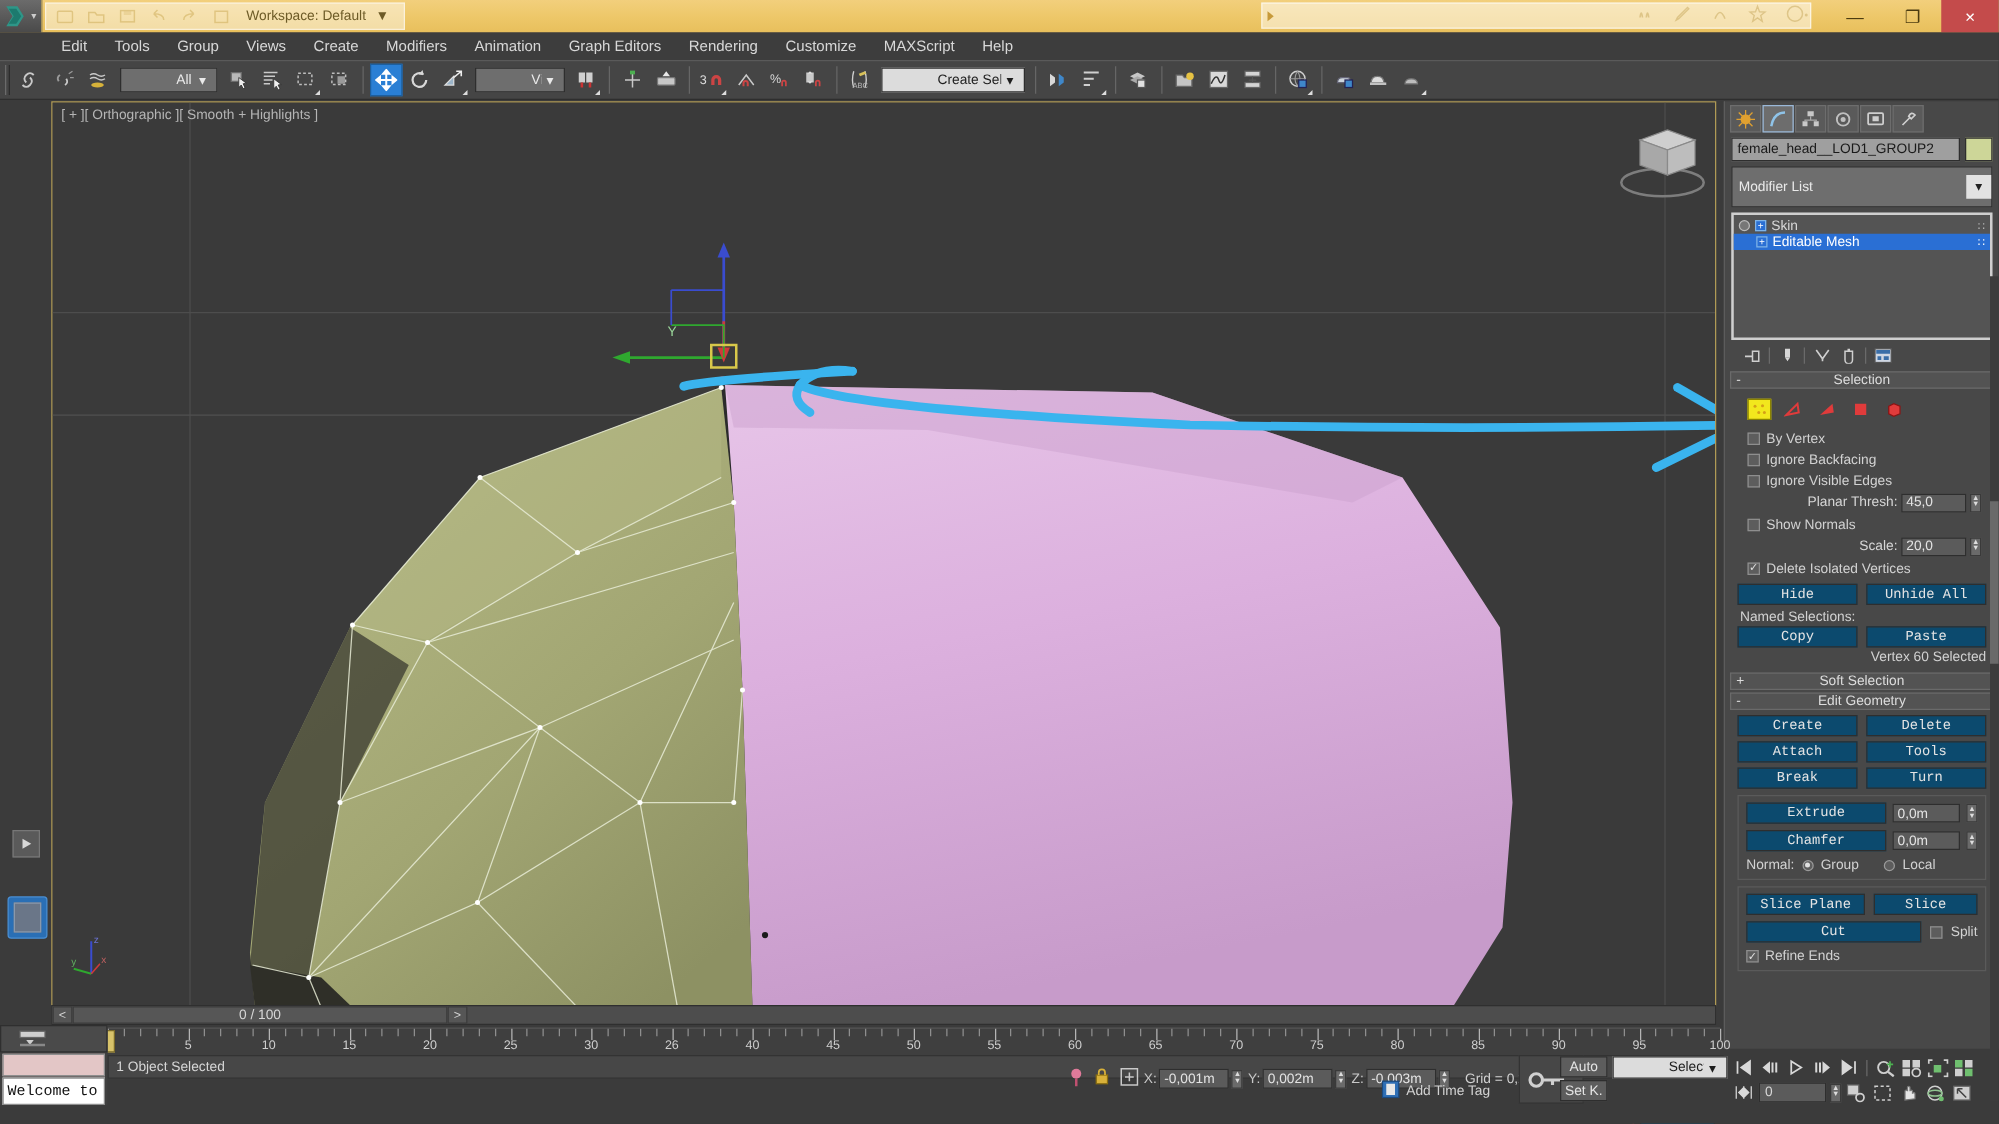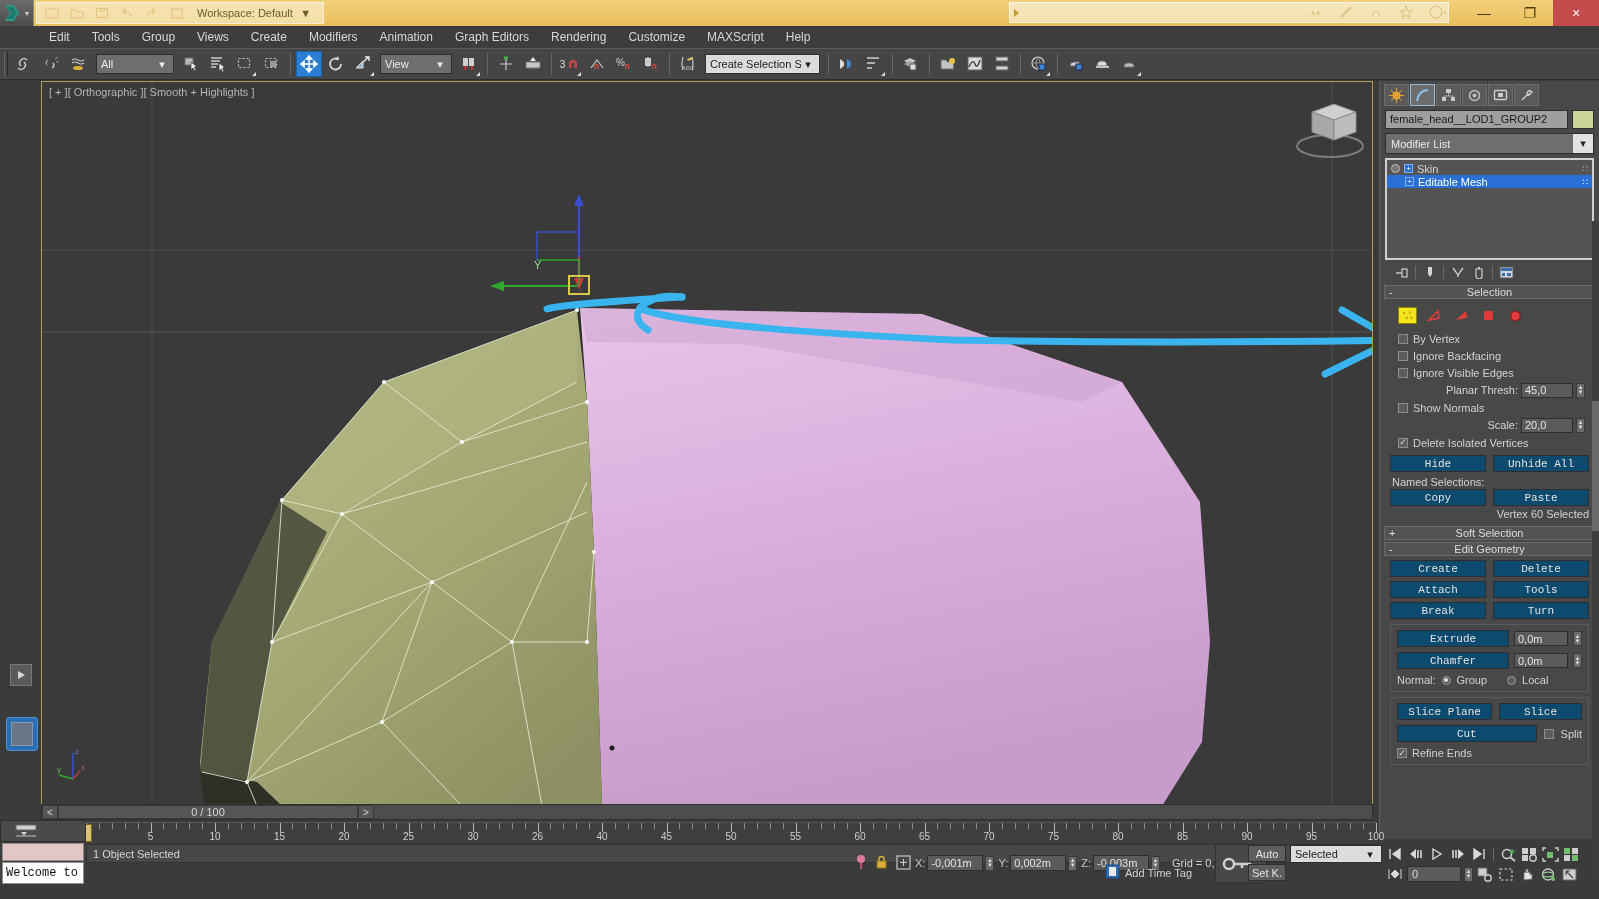--- a/index.html
+++ b/index.html
@@ -43,21 +43,21 @@
   .maintb{ position:absolute; left:0; top:48px; width:1599px; height:32px;
      background:#454545; border-top:1px solid #5a5a5a; border-bottom:1px solid #2e2e2e;
      display:flex; align-items:center; gap:1px; padding-left:4px; }
   .tbtn{ width:26px;height:26px; display:flex;align-items:center;justify-content:center;
      border:1px solid transparent; position:relative;}
   .tbtn.on{ background:#2a7fd4; border:1px solid #1d5f9e; }
   .sep{ width:1px;height:22px; background:#666; margin:0 4px;}
   .grip{ width:4px;height:24px; border-left:1px solid #6b6b6b; border-right:1px solid #2c2c2c; margin-right:3px;}
   .combo{ height:20px; background:#6e6e6e; border:1px solid #2e2e2e; color:#eaeaea;
      display:flex;align-items:center; padding:0 4px; font-size:11px; position:relative;}
-  .combo .cv{ flex:1; overflow:hidden; white-space:nowrap; }
+  .combo .cv{ flex:1; overflow:hidden; white-space:nowrap;margin-left:40px; }
   .combo .ca{ width:14px; display:flex;align-items:center;justify-content:center; }
   .combo.light{ background:#dcdcdc; color:#1d1d1d; }
   .flyout{ position:absolute; right:1px; bottom:0; width:0;height:0;
      border-right:4px solid #ddd; border-top:4px solid transparent;}
 
   
   .vp{ position:absolute; left:41px; top:81px; width:1332px; height:724px;
      background:#3a3a3a; border:1px solid #b09a55; overflow:hidden; }
   .vp-label{ position:absolute; left:7px; top:4px; font-size:11px; color:#b5b5b5; z-index:9;}
   
@@ -73,21 +73,21 @@
   .cp{ position:absolute; left:1379px; top:81px; width:220px; height:758px;
      background:#484848; border-left:1px solid #5c5c5c; }
   .cp-tabs{ display:flex; gap:1px; padding:3px 4px 2px 4px; }
   .cptab{ width:25px;height:22px; background:#5a5a5a; border:1px solid #6d6d6d;
      display:flex;align-items:center;justify-content:center;}
   .cptab.on{ background:#6d6d6d; border-color:#9ab8d8; }
   .namerow{ display:flex; gap:4px; padding:2px 5px 0 5px; }
   .namefield{ flex:1; height:19px; background:#9f9f9f; border:1px solid #2e2e2e;
      color:#1a1a1a; font-size:11px; padding:2px 4px; }
   .colorsw{ width:22px;height:19px; background:#cdd698; border:1px solid #2e2e2e;}
-  .modlist{ margin:4px 5px 0 5px; height:21px; background:#6e6e6e; border:1px solid #2e2e2e;
+  .modlist{ margin:4px 5px 0 5px; height:33px; background:#6e6e6e; border:1px solid #2e2e2e;
      display:flex; align-items:center; padding-left:5px; color:#eaeaea;}
   .modlist .dd{ margin-left:auto; width:20px;height:19px; background:#e2e2e2; color:#222;
      display:flex;align-items:center;justify-content:center; }
   .stack{ margin:4px 5px 0 5px; height:102px; background:#545454; border:2px solid #cfcfcf; }
   .srow{ height:13px; display:flex; align-items:center; gap:4px; padding:0 4px; font-size:11px; }
   .srow.sel{ background:#2a6fd4; color:#fff; }
   .bulb{ width:9px;height:9px; border-radius:50%; border:1px solid #bbb; background:#777;}
   .plusbox{ width:9px;height:9px; background:#2a6fd4; border:1px solid #7fb4e8;
      display:flex;align-items:center;justify-content:center; color:#fff; font-size:8px; line-height:1;}
   .stackicons{ display:flex; align-items:center; gap:6px; padding:5px 0 3px 14px; }

